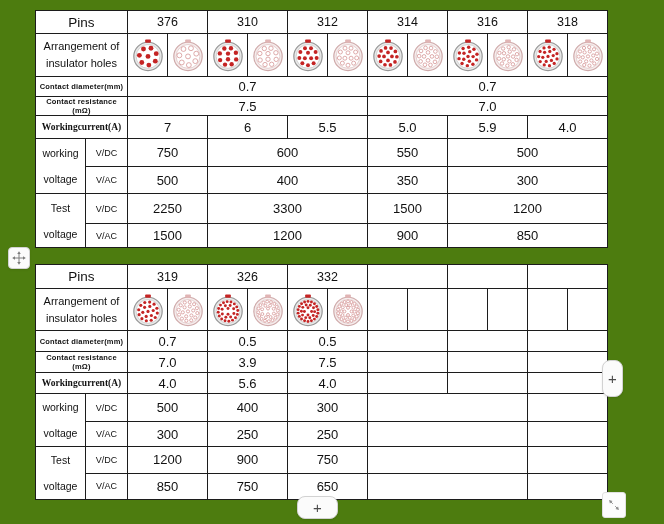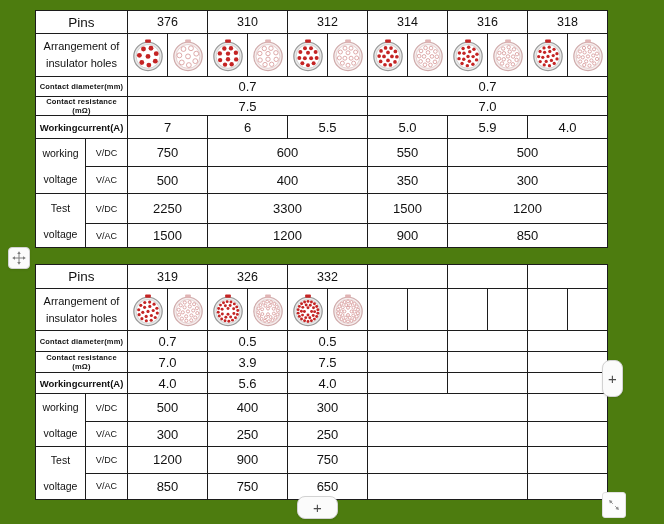--- a/index.html
+++ b/index.html
@@ -6,21 +6,21 @@
   .page{position:relative;width:664px;height:524px;background:#4d7c0f;
         font-family:"Liberation Sans",sans-serif;color:#111;overflow:hidden;}
   table.spec{border-collapse:collapse;table-layout:fixed;position:absolute;left:35px;background:#fff;}
   table.spec td{border:1px solid #1c1c1c;text-align:center;vertical-align:middle;padding:0;overflow:hidden;}
   #table1{top:10px;}
   #table2{top:264px;}
   .lblbig{font-size:13.5px;}
   .pinnum{font-size:12.5px;}
   .arr{font-size:11px;line-height:17px;padding:0 4px;}
   .lblsm{font-size:7.5px;font-weight:bold;text-align:left;padding-left:4px;letter-spacing:.2px;}
-  .lblcur{font-size:9.5px;font-weight:bold;text-align:left;padding-left:4px;}
+  .lblcur{font-size:9.5px;font-weight:bold;text-align:left;padding-left:4px;font-family:Liberation Serif, serif;}
   .lblvolt{font-size:10.5px;line-height:26px;padding:0 2px;}
   .lblsub{font-size:9px;}
   .val{font-size:13px;}
   .left{text-align:left;padding-left:7px;}
   .conncell .conn{display:inline-block;width:34px;height:34px;vertical-align:middle;}
   .conn svg{display:block;}
   .ctrl{position:absolute;background:#fbfbfb;border:1px solid #d2d2d2;
         display:flex;align-items:center;justify-content:center;color:#4a4a4a;
         box-shadow:0 1px 2px rgba(0,0,0,.10);box-sizing:border-box;cursor:pointer;}
   #moveHandle{left:8px;top:247px;width:22px;height:22px;border-radius:4px;}

